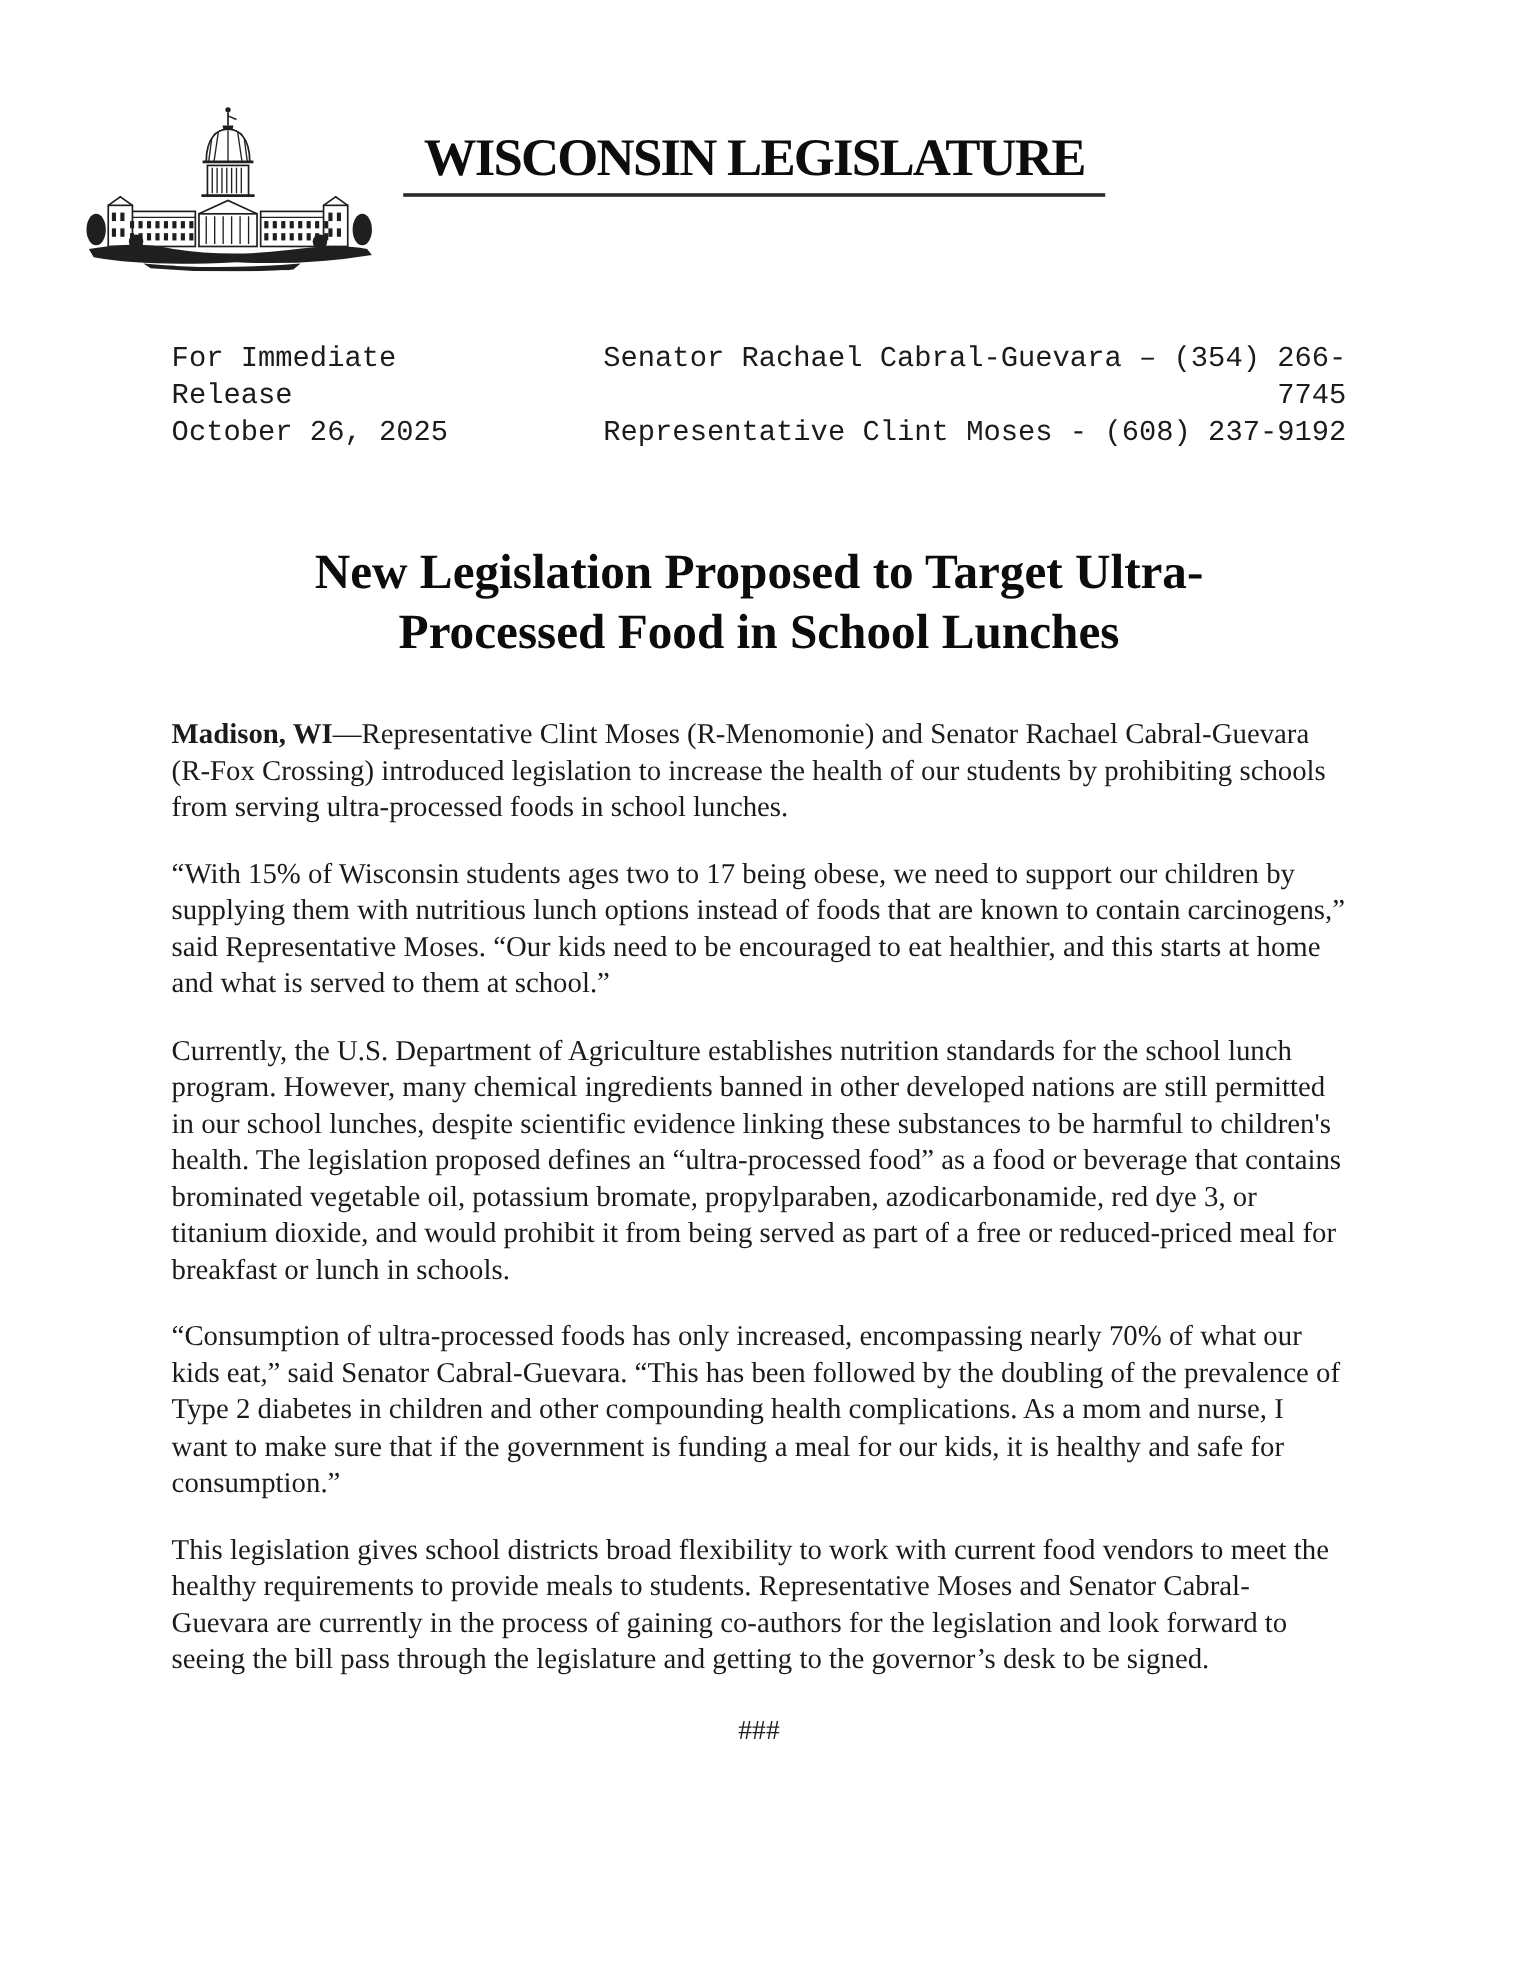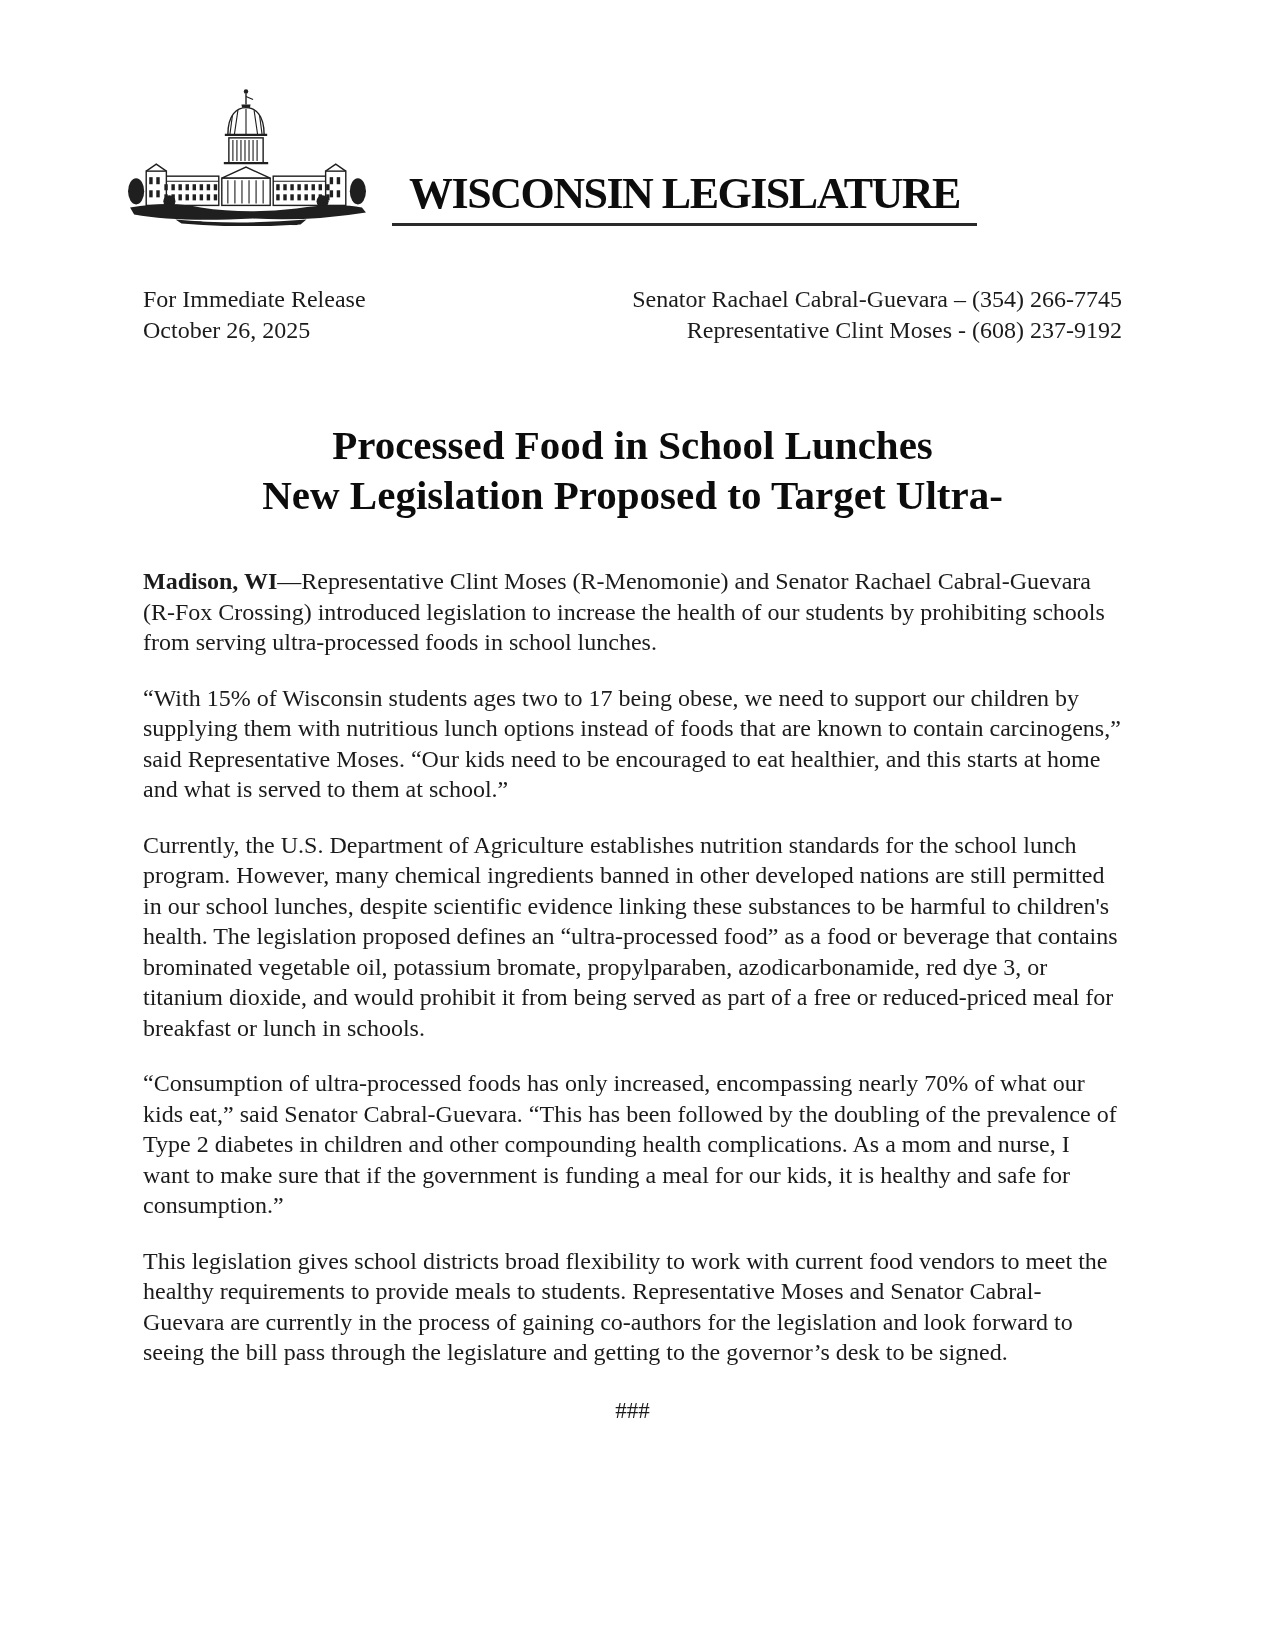--- a/index.html
+++ b/index.html
@@ -9,23 +9,23 @@
     height: 1637px;
     background: #ffffff;
     color: #1b1b1b;
     font-family: "Liberation Serif", "DejaVu Serif", serif;
     overflow: hidden;
   }
 
   
   .letterhead {
     display: flex;
-    align-items: flex-end;
+    align-items: flex-start;
     padding-top: 84px;
-    padding-left: 120px;
+    padding-left: 64px;
   }
   .logo-wrap {
     width: 252px;
     height: 142px;
     flex: 0 0 auto;
   }
   .masthead {
     width: 585px;
     margin-left: 20px;
     padding-top: 26px;
@@ -51,20 +51,21 @@
     word-spacing: 2px;
   }
 
   
   .release-row {
     display: flex;
     justify-content: space-between;
     margin: 58px 143px 0 143px;
     font-size: 24px;
     line-height: 31px;
+    font-family: Liberation Mono, monospace;
   }
   .release-left { text-align: left; }
   .release-right { text-align: right; }
 
   
   .headline {
     margin: 74px 143px 0 143px;
     text-align: center;
     font-weight: bold;
     font-size: 41px;
@@ -199,22 +200,22 @@
       <div>For Immediate Release</div>
       <div>October 26, 2025</div>
     </div>
     <div class="release-right">
       <div>Senator Rachael Cabral-Guevara – (354) 266-7745</div>
       <div>Representative Clint Moses - (608) 237-9192</div>
     </div>
   </div>
 
   <h1 class="headline">
+    <div>New Legislation Proposed to Target Ultra-</div>
     <div>Processed Food in School Lunches</div>
-    <div>New Legislation Proposed to Target Ultra-</div>
   </h1>
 
   <div class="body-text">
     <p><span class="dateline">Madison, WI</span><span>—Representative Clint Moses (R-Menomonie) and Senator Rachael Cabral-Guevara (R-Fox Crossing) introduced legislation to increase the health of our students by prohibiting schools from serving ultra-processed foods in school lunches.</span></p>
     <p>“With 15% of Wisconsin students ages two to 17 being obese, we need to support our children by supplying them with nutritious lunch options instead of foods that are known to contain carcinogens,” said Representative Moses. “Our kids need to be encouraged to eat healthier, and this starts at home and what is served to them at school.”</p>
     <p>Currently, the U.S. Department of Agriculture establishes nutrition standards for the school lunch program. However, many chemical ingredients banned in other developed nations are still permitted in our school lunches, despite scientific evidence linking these substances to be harmful to children's health. The legislation proposed defines an “ultra-processed food” as a food or beverage that contains brominated vegetable oil, potassium bromate, propylparaben, azodicarbonamide, red dye 3, or titanium dioxide, and would prohibit it from being served as part of a free or reduced-priced meal for breakfast or lunch in schools.</p>
     <p>“Consumption of ultra-processed foods has only increased, encompassing nearly 70% of what our kids eat,” said Senator Cabral-Guevara. “This has been followed by the doubling of the prevalence of Type 2 diabetes in children and other compounding health complications. As a mom and nurse, I want to make sure that if the government is funding a meal for our kids, it is healthy and safe for consumption.”</p>
     <p>This legislation gives school districts broad flexibility to work with current food vendors to meet the healthy requirements to provide meals to students. Representative Moses and Senator Cabral-Guevara are currently in the process of gaining co-authors for the legislation and look forward to seeing the bill pass through the legislature and getting to the governor’s desk to be signed.</p>
     <div class="end-mark">###</div>
   </div>

